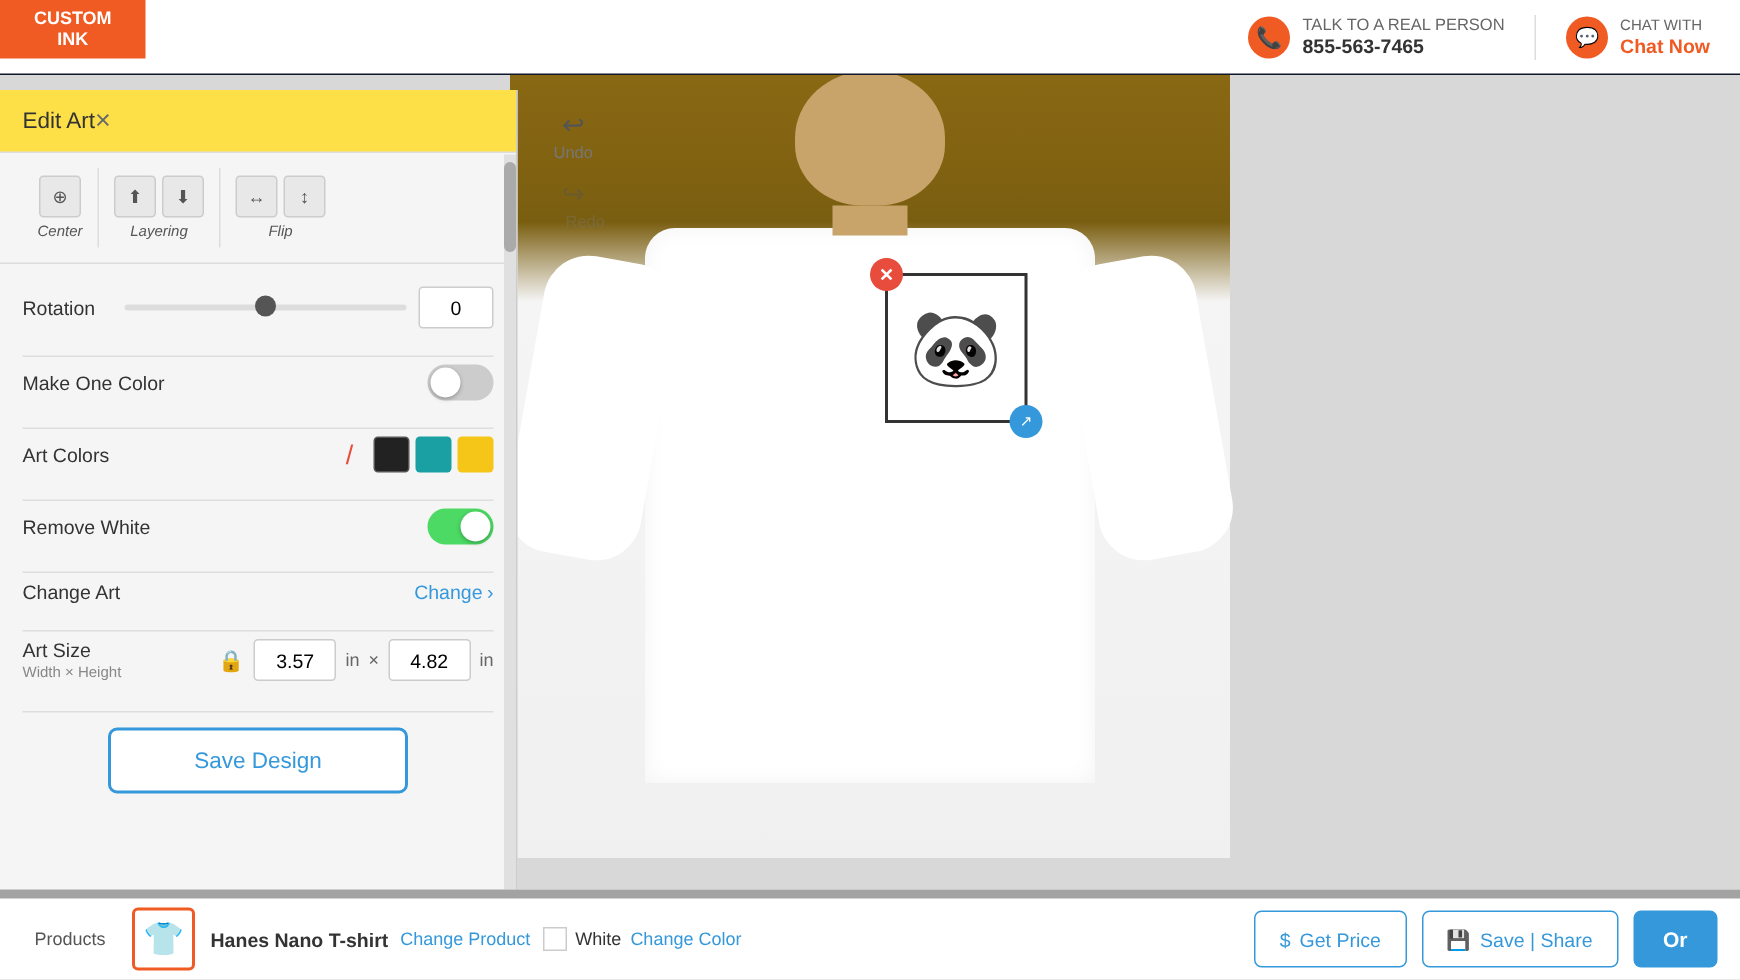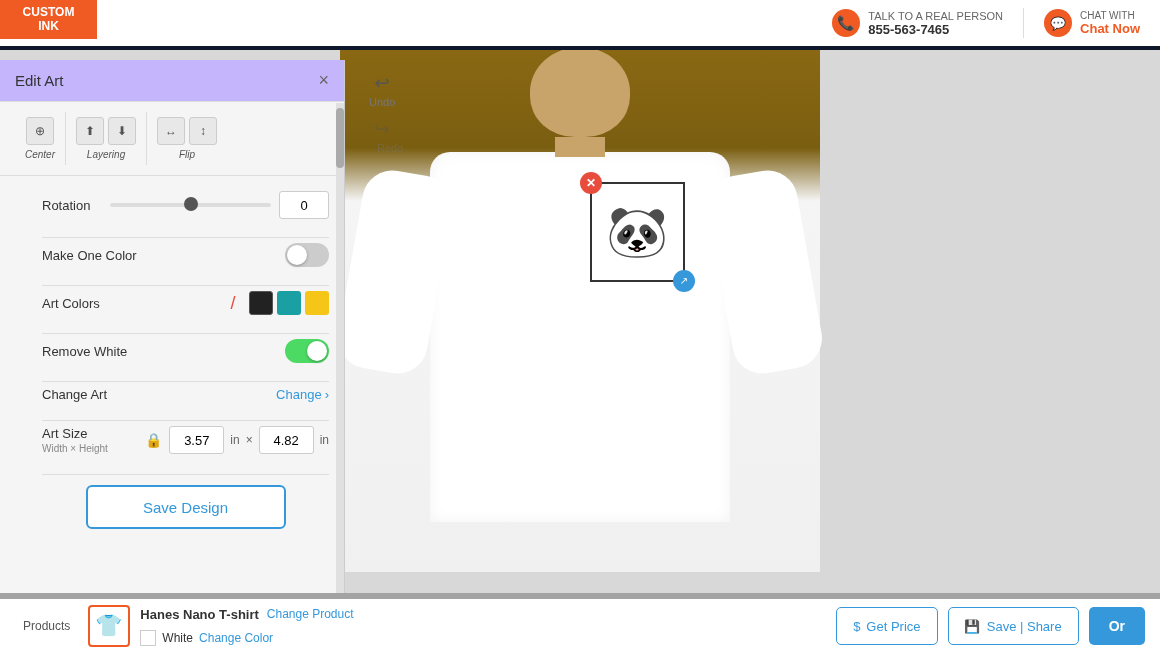--- a/index.html
+++ b/index.html
@@ -7,21 +7,21 @@
 
     
     .header {
       position: absolute;
       top: 0; left: 0; right: 0;
       height: 50px;
       background: #fff;
       display: flex;
       align-items: center;
       justify-content: flex-end;
-      border-bottom: 4px solid #0f172a;
+      border-bottom: 1px solid #0f172a;
       z-index: 100;
     }
     .header-logo {
       position: absolute;
       left: 0; top: 0;
       width: 97px; height: 39px;
       background: #f05a23;
       display: flex;
       align-items: center;
       justify-content: center;
@@ -227,25 +227,24 @@
       top: 60px;
       left: 0;
       width: 345px;
       background: #f5f5f5;
       border-right: 1px solid #ccc;
       bottom: 60px;
       z-index: 50;
       overflow: hidden;
     }
     .panel-header {
-      background: #c4b5fd;
+      background: #fde047;
       padding: 10px 15px;
       display: flex;
       align-items: center;
-      justify-content: space-between;
       border-bottom: 1px solid #ddd;
     }
     .panel-title {
       font-size: 15px;
       color: #333;
       font-weight: normal;
     }
     .panel-close {
       font-size: 18px;
       cursor: pointer;
@@ -338,21 +337,20 @@
     .undo-btn .label, .redo-btn .label {
       font-size: 11px;
       color: #777;
     }
     .redo-btn .icon { opacity: 0.4; }
     .redo-btn .label { opacity: 0.4; margin-left: 16px; }
 
     
     .panel-content {
       padding: 15px 15px;
-      margin-left: 27px;
     }
     .panel-row {
       display: flex;
       align-items: center;
       justify-content: space-between;
       margin-bottom: 18px;
     }
     .panel-row-label {
       font-size: 13px;
       color: #333;
@@ -542,21 +540,21 @@
       border: 2px solid #f05a23;
       border-radius: 4px;
       display: flex;
       align-items: center;
       justify-content: center;
       font-size: 22px;
       background: white;
     }
     .shirt-info {
       display: flex;
-      flex-direction: column;
+      flex-direction: row;
       gap: 8px;
     }
     .shirt-name {
       font-size: 13px;
       color: #333;
       font-weight: bold;
     }
     .change-product-link {
       font-size: 12px;
       color: #3498db;

